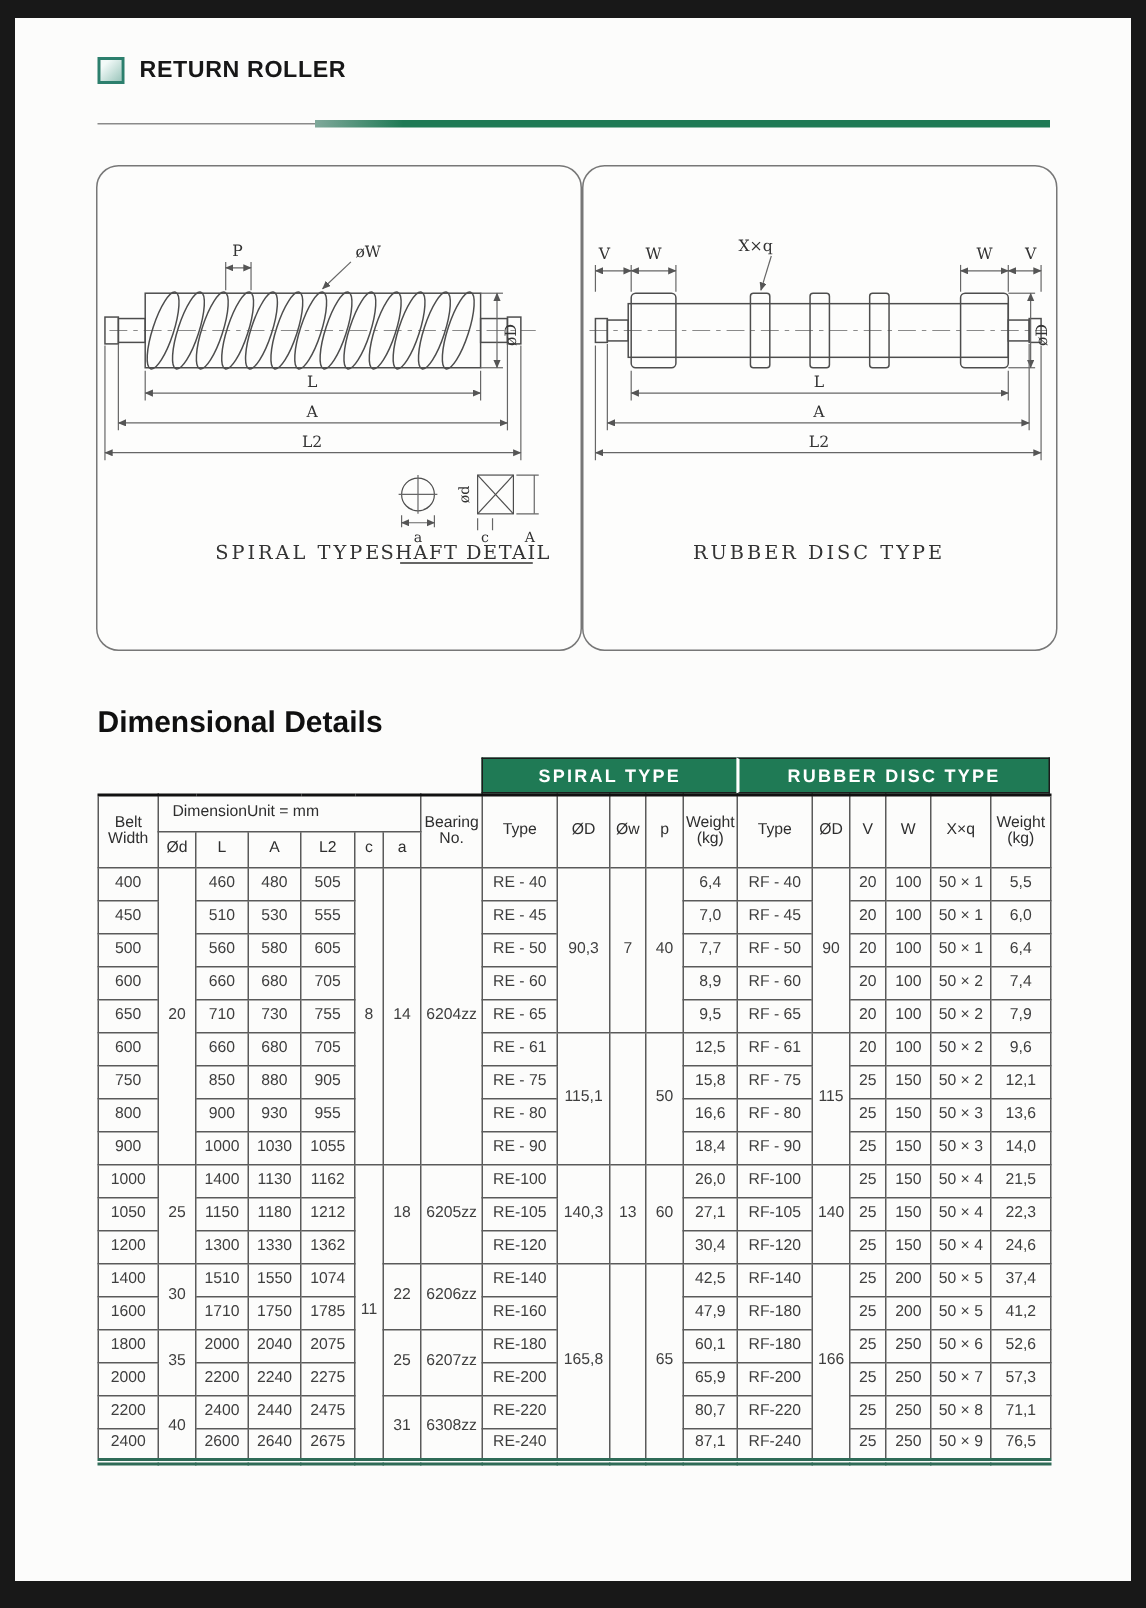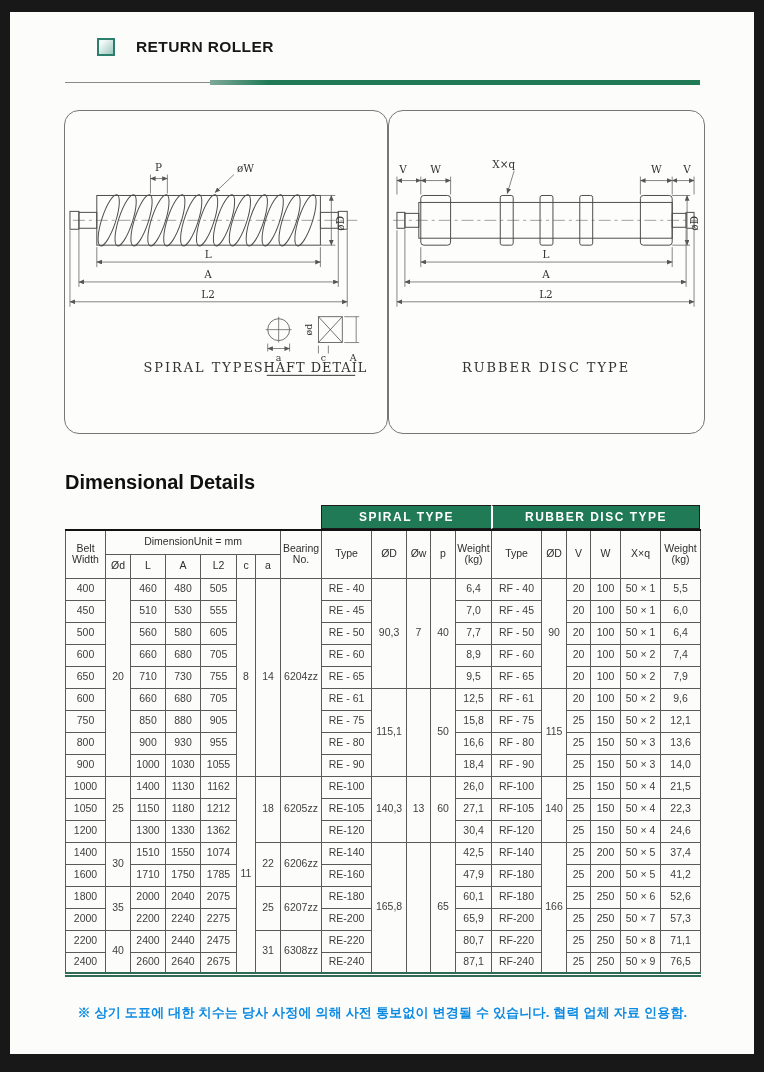--- a/index.html
+++ b/index.html
@@ -1,20 +1,20 @@
 <!DOCTYPE html>
 <html><head>
 <meta charset="utf-8">
 <style>
   html,body{margin:0;padding:0;}
   body{font-family:"Liberation Sans",sans-serif;}
   .frame{position:relative;width:764px;height:1072px;background:#181818;overflow:hidden;}
   .page{position:absolute;left:10px;top:12px;width:744px;height:1042px;background:#fcfcfb;}
 
-  .hdr{position:absolute;left:55px;top:26px;display:flex;align-items:center;gap:21px;margin-left:32px;}
+  .hdr{position:absolute;left:55px;top:26px;display:flex;align-items:center;gap:10px;}
   .bullet{width:14px;height:14px;border:2px solid #2c7f6d;background:linear-gradient(135deg,#f2faf8 20%,#9cc6bc);}
   .title{font-size:15.5px;font-weight:bold;color:#171717;letter-spacing:0.4px;}
 
   .rule{position:absolute;left:55px;top:66px;width:635px;height:8px;}
   .rule-line{position:absolute;left:0;top:4px;width:160px;height:1px;background:#8a8a8a;}
   .rule-green{position:absolute;left:145px;right:0;top:2px;height:5px;background:linear-gradient(to right,#7fa89a,#1f7a55 12%,#1f7a55);}
 
   .box{position:absolute;top:98px;height:322px;border:1px solid #777;border-radius:15px;background:#fdfdfc;}
   .box-l{left:54px;width:322px;}
   .box-r{left:378px;width:315px;}
@@ -28,21 +28,21 @@
   .band-spiral{width:170px;border-right:none;}
   .band-rubber{flex:1;border-left:2px solid #fff;}
 
   table.dim{position:absolute;left:55px;top:517px;width:635px;border-collapse:collapse;table-layout:fixed;
     border:1.5px solid #222;border-top:2px solid #111;border-bottom:5px double #2f6b57;}
   .dim th,.dim td{border:1px solid #5a5a5a;padding:0;text-align:center;vertical-align:middle;
     font-weight:normal;color:#3e3e3e;font-size:10.5px;line-height:1.1;overflow:hidden;white-space:nowrap;}
   .dim thead tr{height:24px;}
   .dim tbody tr{height:22px;}
   .dim thead th{color:#2e2e2e;}
-  .du{display:flex;justify-content:center;padding:0 9px;}
+  .du{display:flex;justify-content:flex-start;padding:0 9px;}
 
   .note{position:absolute;left:50px;top:992px;width:645px;text-align:center;
     font-size:13px;font-weight:bold;color:#0c8ae2;letter-spacing:0.2px;}
 </style>
 </head>
 <body>
 
 <div class="frame">
 <div class="page">
 
@@ -529,16 +529,15 @@
             <td>87,1</td>
             <td>RF-240</td>
             <td>25</td>
             <td>250</td>
             <td>50 × 9</td>
             <td>76,5</td>
           </tr>
         </tbody>
   </table>
 
-  <div class="note">※ 상기 도표에 대한 치수는 당사 사정에 의해 사전 통보없이 변경될 수 있습니다. 협력 업체 자료 인용함.</div>
 
 </div>
 </div>
 
 </body></html>

